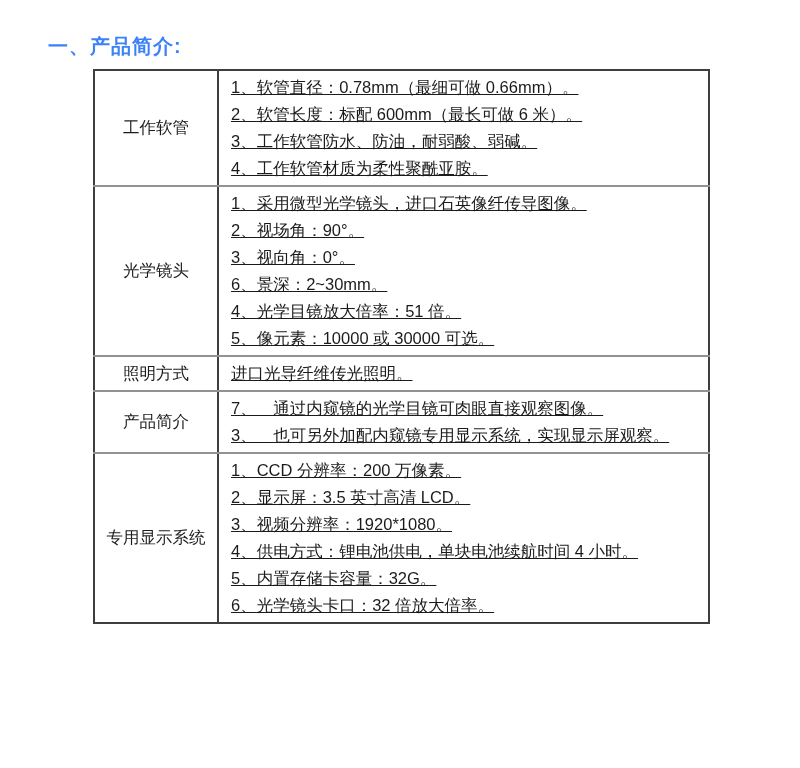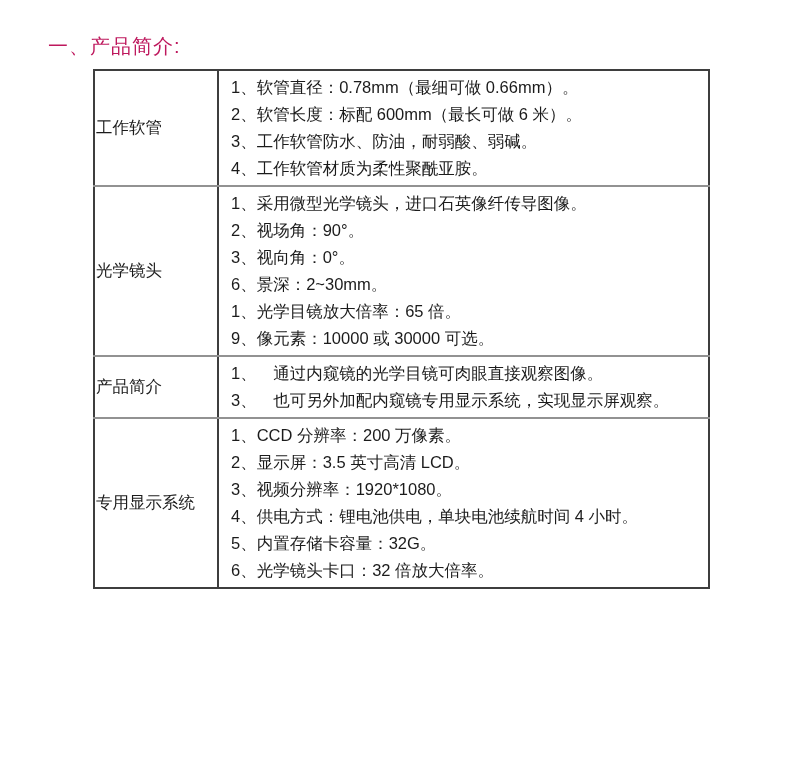--- a/index.html
+++ b/index.html
@@ -9,22 +9,22 @@
     background: #ffffff;
     color: #1b1b1b;
     font-family: "Liberation Sans", sans-serif;
     overflow: hidden;
   }
   .doc { padding: 33px 28px 0 38px; }
 
   .sec-heading {
     margin: 0 0 0 10px;
     font-size: 20px;
-    font-weight: 400;
-    color: #be185d;
+    font-weight: 700;
+    color: #3b82f6;
     letter-spacing: 1px;
     line-height: 26px;
   }
   .sec-heading.second { margin-top: 32px; }
 
   .intro-para {
     margin: 7px 0 0 0;
     width: 734px;
     font-size: 16.5px;
     line-height: 27px;
@@ -46,26 +46,28 @@
     border-bottom: 2px solid #929292;
     font-size: 16.5px;
     color: #1b1b1b;
     overflow: hidden;
   }
   table.spec tr:first-child td { border-top-color: #3e3e3e; }
   table.spec tr:last-child td  { border-bottom-color: #3e3e3e; }
 
   td.rlabel {
     width: 120px;
+    text-align: center;
     vertical-align: middle;
     border-radius: 8px;
   }
   td.rcontent {
     vertical-align: middle;
     padding: 3px 18px 3px 12px;
+    text-decoration: underline;
   }
   .spec-line { line-height: 27px; white-space: pre-wrap; }
 
   tr.h110 { height: 110px; }
   tr.h168 { height: 168px; }
   tr.h30  { height: 30px;  }
   tr.h58  { height: 58px;  }
   tr.h170 { height: 170px; }
 </style>
 </head>
@@ -89,30 +91,36 @@
         </td>
       </tr>
 
       <tr class="h168">
         <td class="rlabel">光学镜头</td>
         <td class="rcontent">
           <div class="spec-line">1、采用微型光学镜头，进口石英像纤传导图像。</div>
           <div class="spec-line">2、视场角：90°。</div>
           <div class="spec-line">3、视向角：0°。</div>
           <div class="spec-line">6、景深：2~30mm。</div>
-          <div class="spec-line">1、光学目镜放大倍率：65 倍。</div>
-          <div class="spec-line">9、像元素：10000 或 30000 可选。</div>
+          <div class="spec-line">4、光学目镜放大倍率：51 倍。</div>
+          <div class="spec-line">5、像元素：10000 或 30000 可选。</div>
         </td>
       </tr>
 
+      <tr class="h30">
+        <td class="rlabel">照明方式</td>
+        <td class="rcontent">
+          <div class="spec-line">进口光导纤维传光照明。</div>
+        </td>
+      </tr>
 
       <tr class="h58">
         <td class="rlabel">产品简介</td>
         <td class="rcontent">
-          <div class="spec-line">1、　通过内窥镜的光学目镜可肉眼直接观察图像。</div>
+          <div class="spec-line">7、　通过内窥镜的光学目镜可肉眼直接观察图像。</div>
           <div class="spec-line">3、　也可另外加配内窥镜专用显示系统，实现显示屏观察。</div>
         </td>
       </tr>
 
       <tr class="h170">
         <td class="rlabel">专用显示系统</td>
         <td class="rcontent">
           <div class="spec-line">1、CCD 分辨率：200 万像素。</div>
           <div class="spec-line">2、显示屏：3.5 英寸高清 LCD。</div>
           <div class="spec-line">3、视频分辨率：1920*1080。</div>

